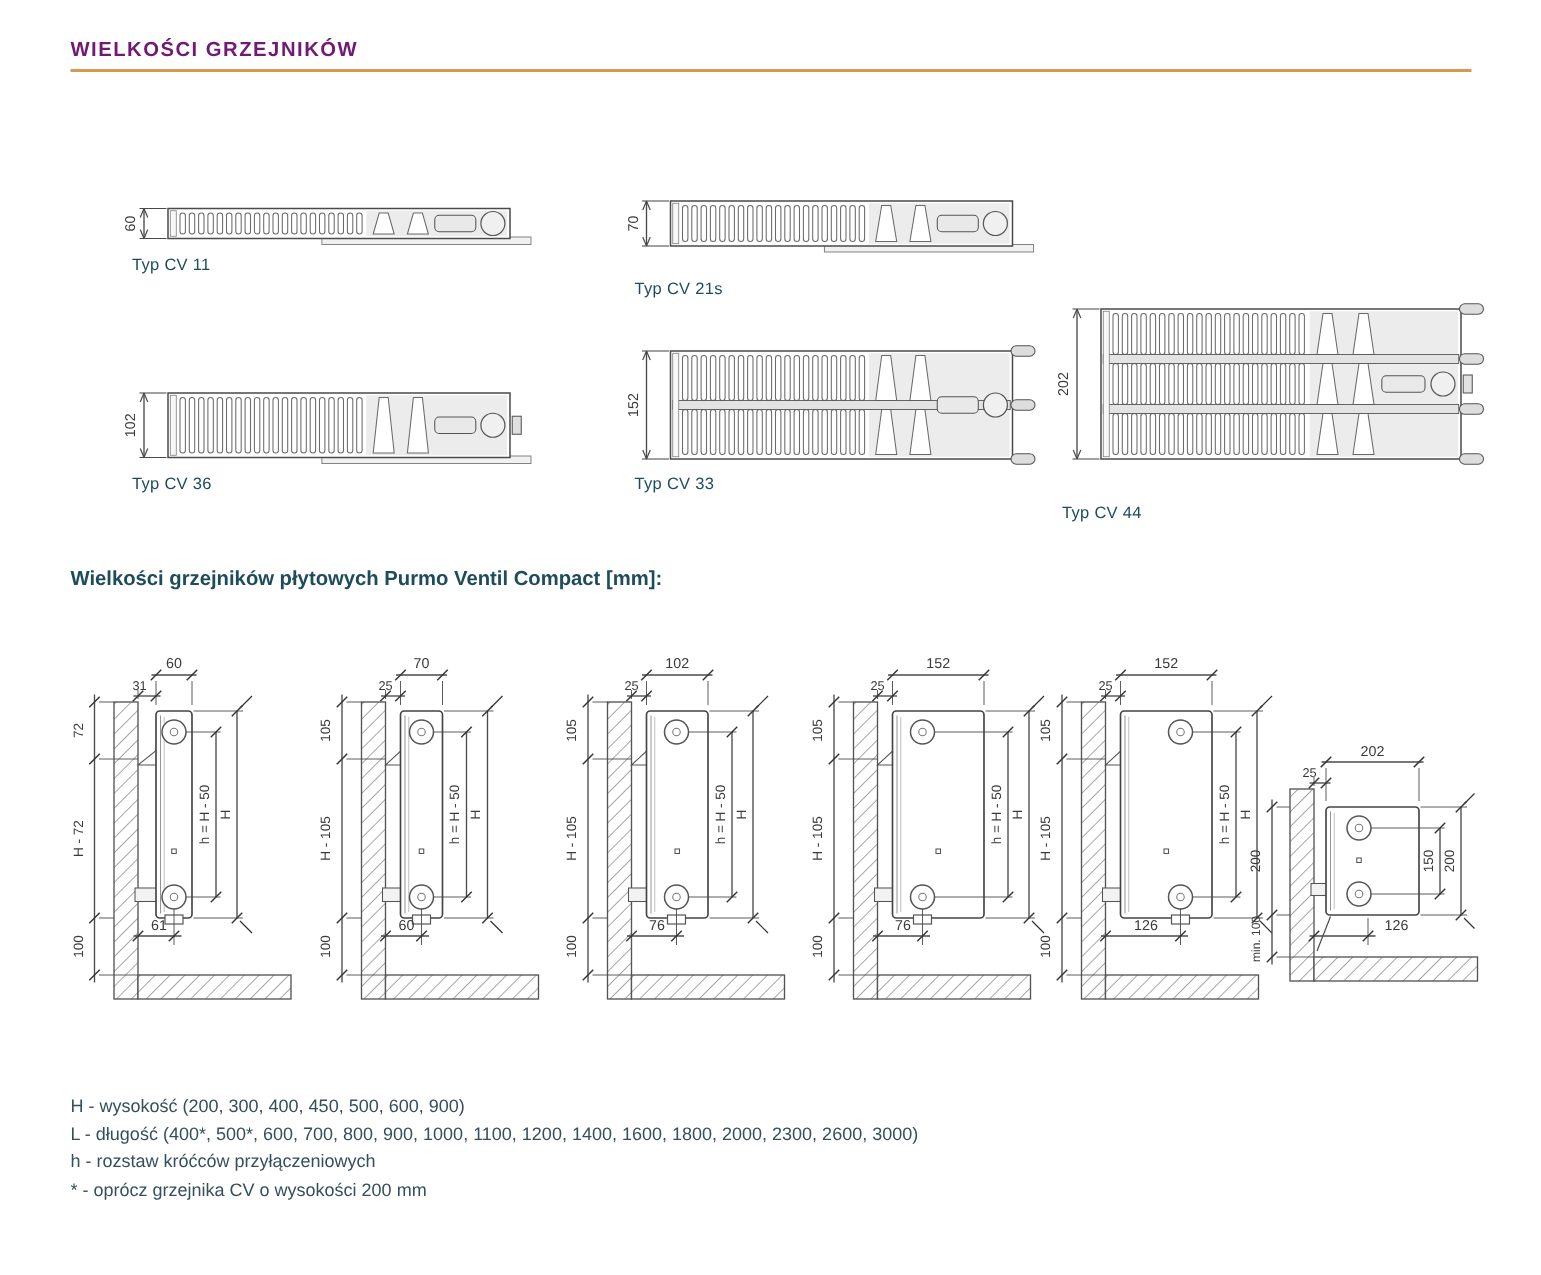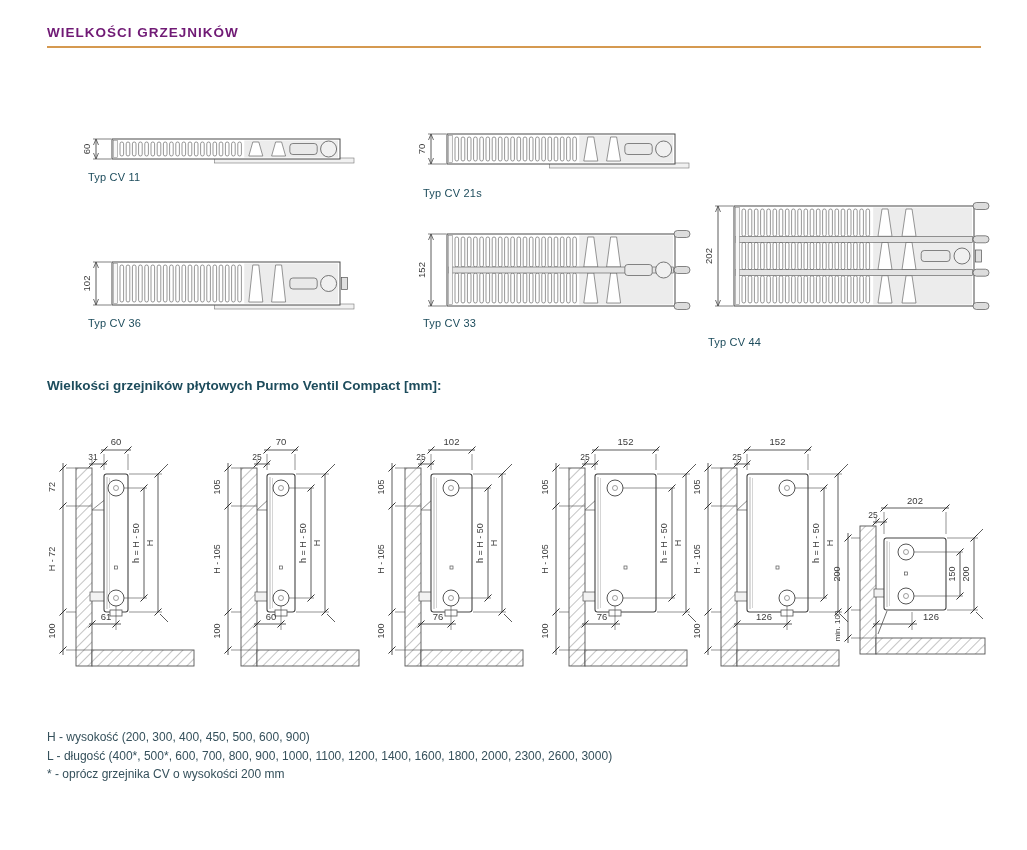--- a/index.html
+++ b/index.html
@@ -651,15 +651,16 @@
         <line x1="43" y1="162" x2="87" y2="162" stroke="#4a4a4a" stroke-width="0.9"></line>
         <line x1="42.5" y1="165.5" x2="49.5" y2="158.5" stroke="#333" stroke-width="1"></line>
         <line x1="78.5" y1="165.5" x2="85.5" y2="158.5" stroke="#333" stroke-width="1"></line>
         <text x="101" y="158" font-size="9.5" text-anchor="middle">126</text>
       </svg>
     </div>
 
   <div class="legend">
     <div>H - wysokość (200, 300, 400, 450, 500, 600, 900)</div>
     <div>L - długość (400*, 500*, 600, 700, 800, 900, 1000, 1100, 1200, 1400, 1600, 1800, 2000, 2300, 2600, 3000)</div>
+    <div>h - rozstaw króćców przyłączeniowych</div>
     <div>* - oprócz grzejnika CV o wysokości 200 mm</div>
   </div>
 </div>
 
 </body></html>

